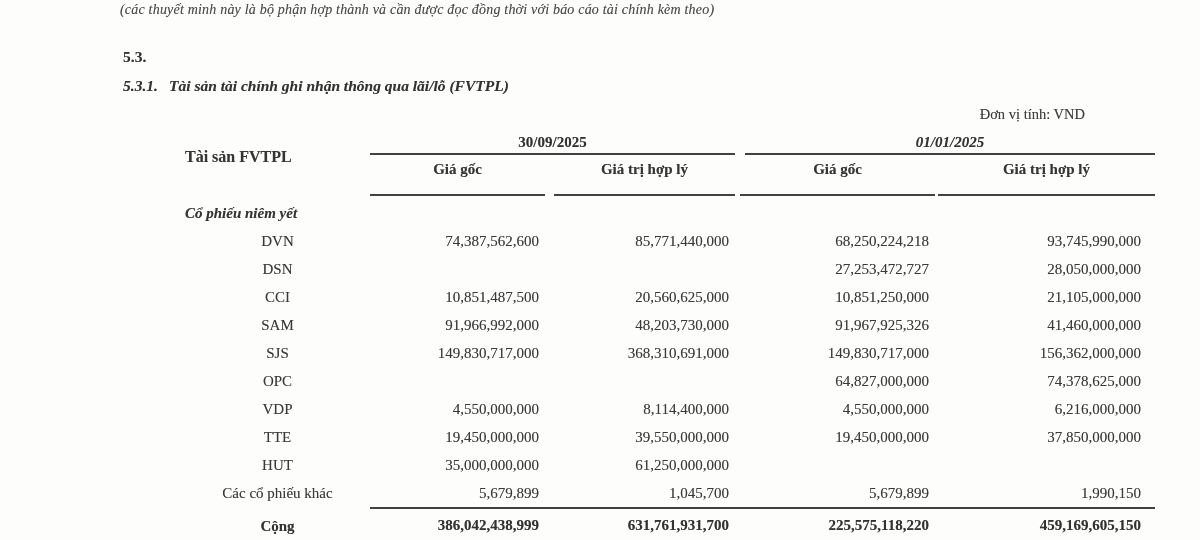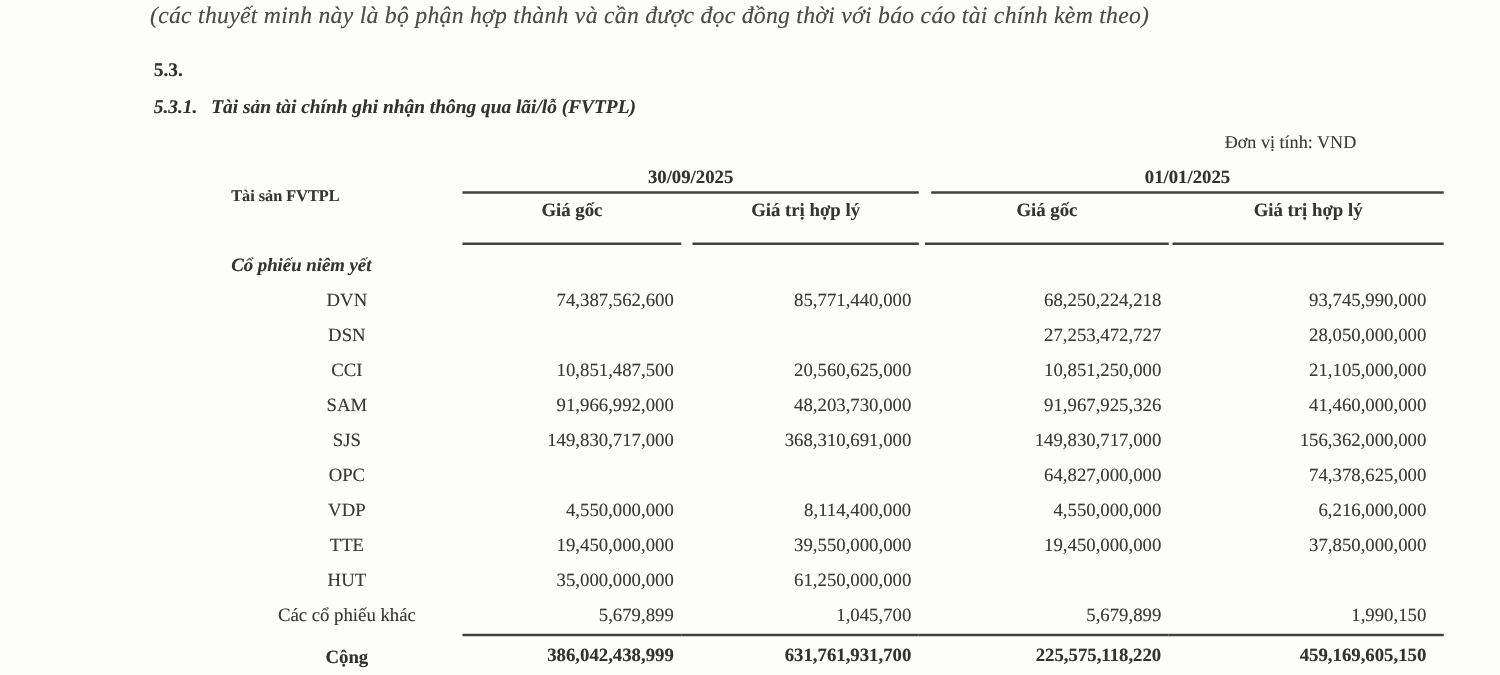--- a/index.html
+++ b/index.html
@@ -11,21 +11,21 @@
     -webkit-font-smoothing: antialiased;
   }
   .page {
     position: relative; width: 1200px; height: 540px;
     background: #fdfdfb;
     text-shadow: 0 0 0.5px rgba(70,70,70,0.45);
   }
   
   .note {
     position: absolute; left: 120px; top: 2px; width: 1060px;
-    font-style: italic; font-size: 19px; color: #4c4c4c;
+    font-style: italic; font-size: 14px; color: #4c4c4c;
     letter-spacing: 0.2px; white-space: nowrap;
   }
   
   .heading { position: absolute; display: flex; font-weight: bold; color: #323232; }
   .h53 { left: 123px; top: 48px; font-size: 15.5px; }
   .h53 .hnum { width: 46px; }
   .h531 { left: 123px; top: 77px; font-size: 15.5px; font-style: italic; }
   .h531 .hnum { width: 46px; }
   
   .unit {
@@ -41,29 +41,29 @@
   col.c-label { width: 185px; }
   col.c1 { width: 175px; }
   col.c2 { width: 190px; }
   col.c3 { width: 200px; }
   col.c4 { width: 220px; }
 
   th, td { padding: 0; font-weight: normal; vertical-align: middle; }
 
   th.corner {
     text-align: left; vertical-align: middle;
-    font-weight: bold; color: #353535; font-size: 13px;
+    font-weight: bold; color: #353535; font-size: 16px;
     padding-bottom: 8px;
   }
   th.group { font-weight: bold; height: 29px; vertical-align: bottom; }
   th.group .gline {
     display: block; text-align: center; font-size: 15px; color: #333;
     border-bottom: 2px solid #414141; padding-bottom: 2px;
   }
-  th.group.g2 .gline { margin-left: 10px; }
+  th.group.g2 .gline { margin-left: 10px; font-style: italic; }
 
   tr.subhead th { height: 38px; vertical-align: bottom; }
   tr.subhead th .uline {
     display: block; text-align: center; font-weight: bold; font-size: 15px; color: #353535;
     border-bottom: 2px solid #414141; padding-bottom: 16px; padding-top: 6px;
   }
   tr.subhead th:nth-child(2) .uline { margin-left: 9px; }
   tr.subhead th:nth-child(3) .uline { margin-left: 5px; }
   tr.subhead th:nth-child(4) .uline { margin-left: 3px; }
 

